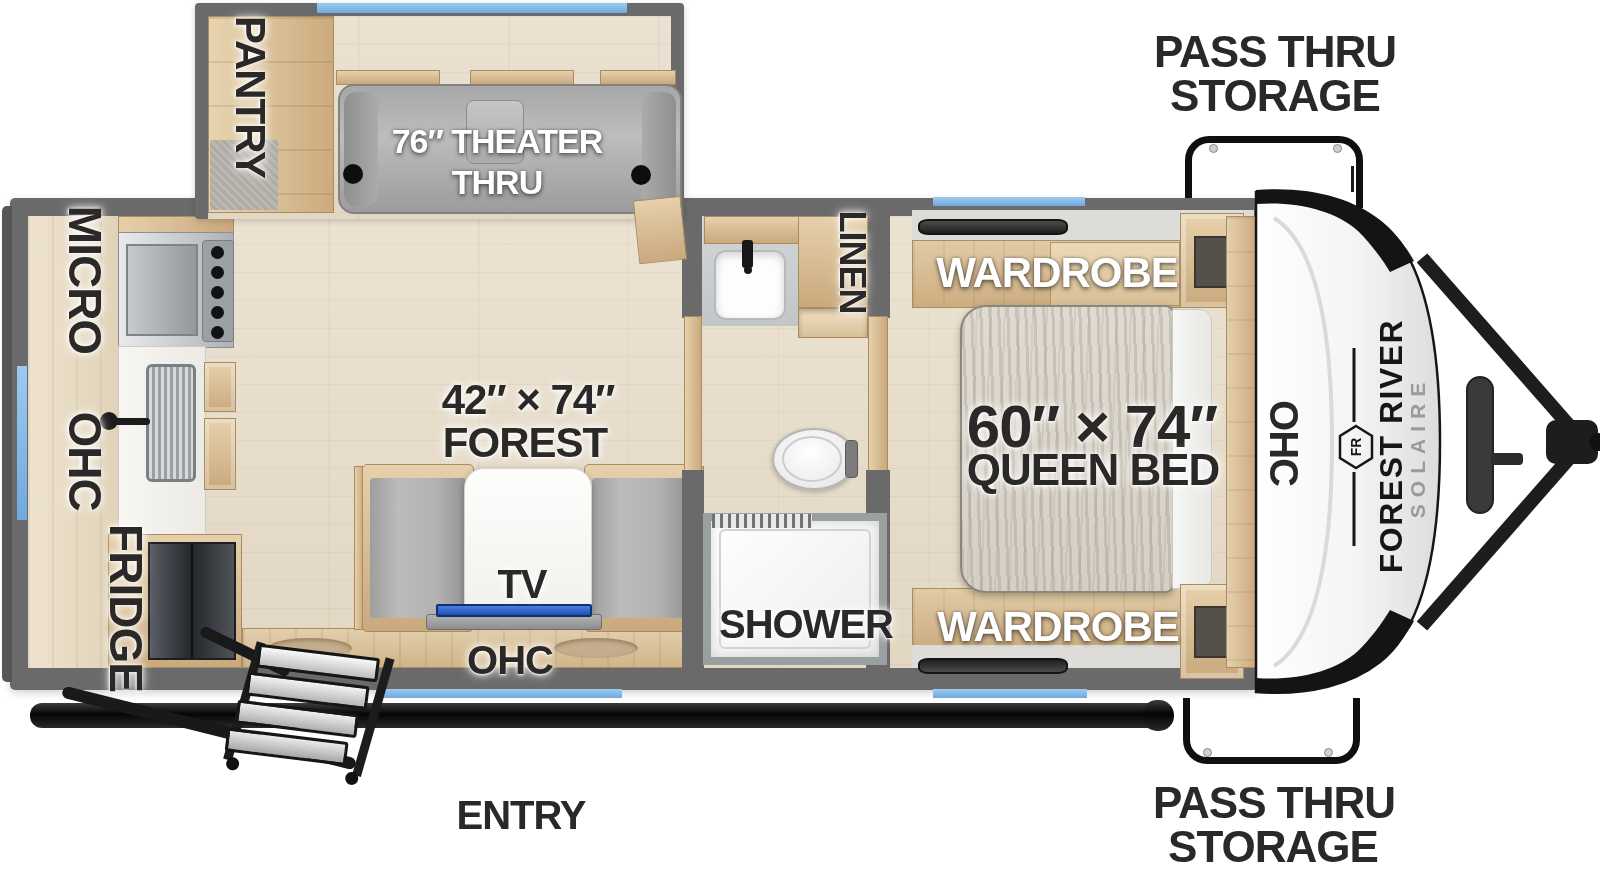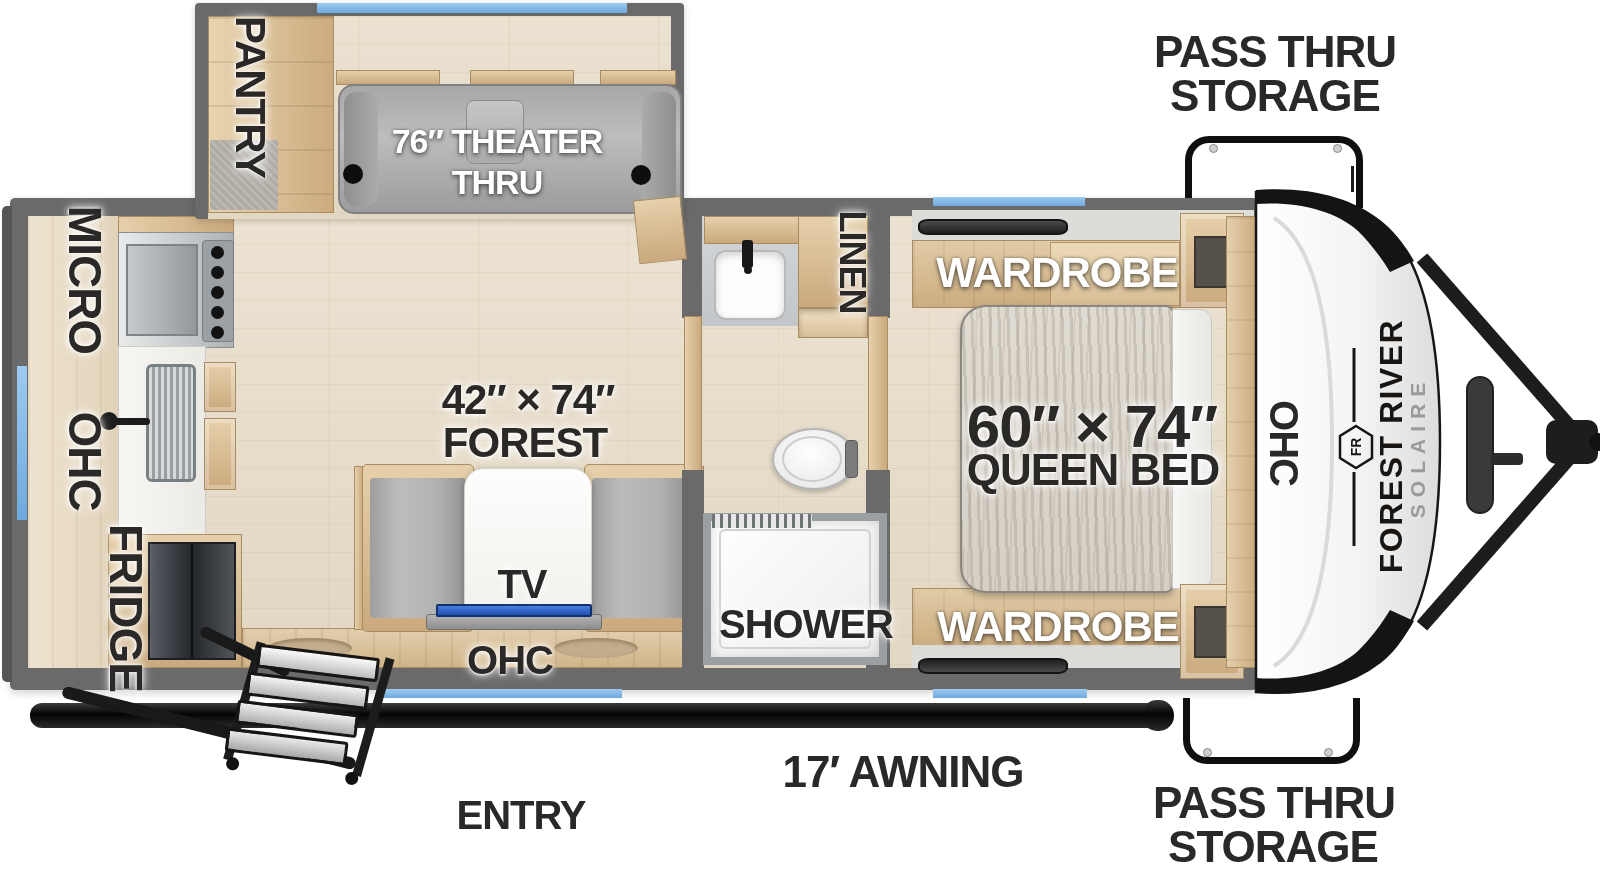--- a/index.html
+++ b/index.html
@@ -200,18 +200,17 @@
   <div class="lbl" style="left:1092px;top:427px;font-size:60px;">60″ × 74″</div>
   <div class="lbl" style="left:1093px;top:470px;font-size:44px;">QUEEN BED</div>
   <div class="lbl w" style="left:1058px;top:627px;font-size:42px;">WARDROBE</div>
   <div class="lbl v" style="left:1284px;top:443px;font-size:40px;">OHC</div>
 
   <div class="lbl vm" style="left:1391px;top:446px;font-size:32px;letter-spacing:1.5px;color:#181512;text-shadow:none;">FOREST RIVER</div>
   <div class="lbl vm" style="left:1417px;top:447px;font-size:21px;letter-spacing:7px;color:#9a9a9a;text-shadow:none;">SOLAIRE</div>
   <div class="lbl vm" style="left:1356px;top:447px;font-size:14px;letter-spacing:0;color:#161616;text-shadow:none;">FR</div>
 
   <div class="lbl" style="left:521px;top:815px;font-size:40px;">ENTRY</div>
-  <div class="lbl" style="left:903px;top:772px;font-size:44px;">17′ AWNING</div>
 
   <div class="lbl" style="left:1274px;top:803px;font-size:44px;">PASS THRU</div>
   <div class="lbl" style="left:1273px;top:847px;font-size:44px;">STORAGE</div>
 
 </div>
 
 </body></html>

